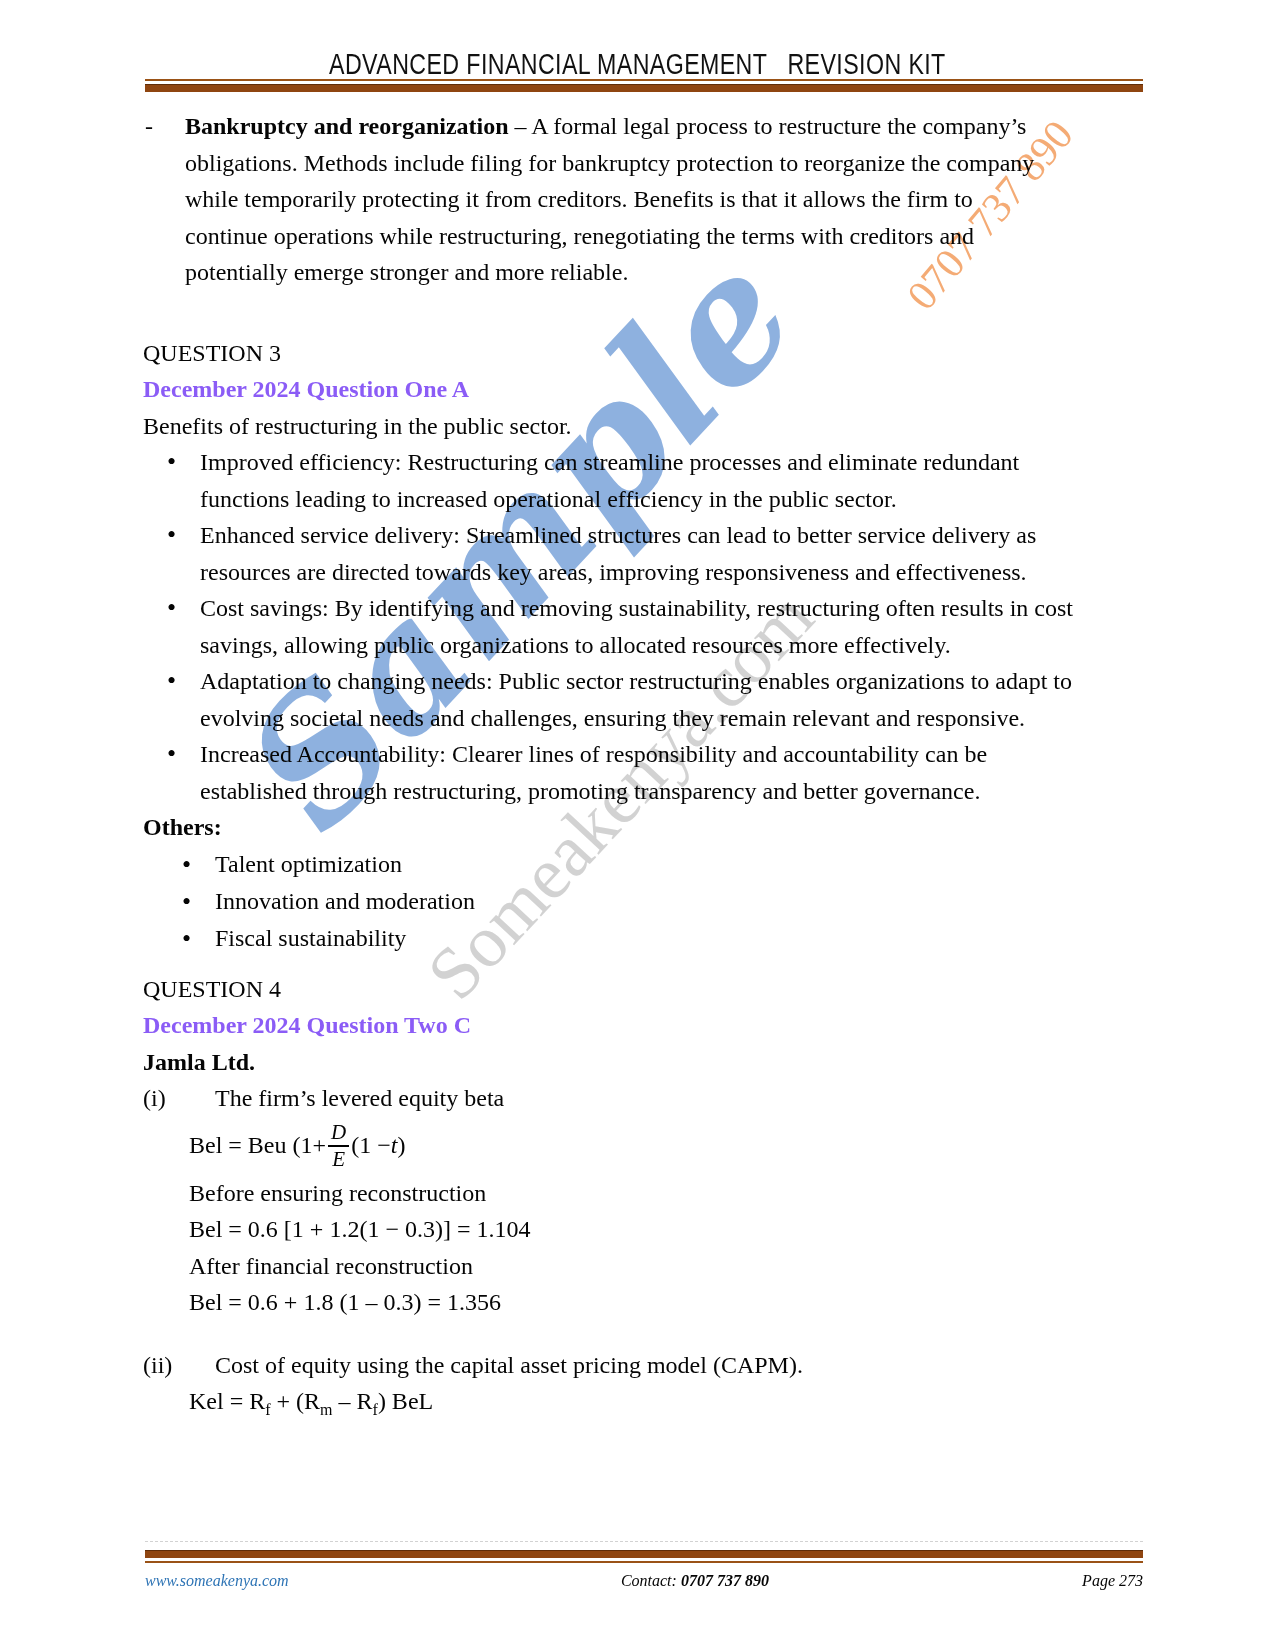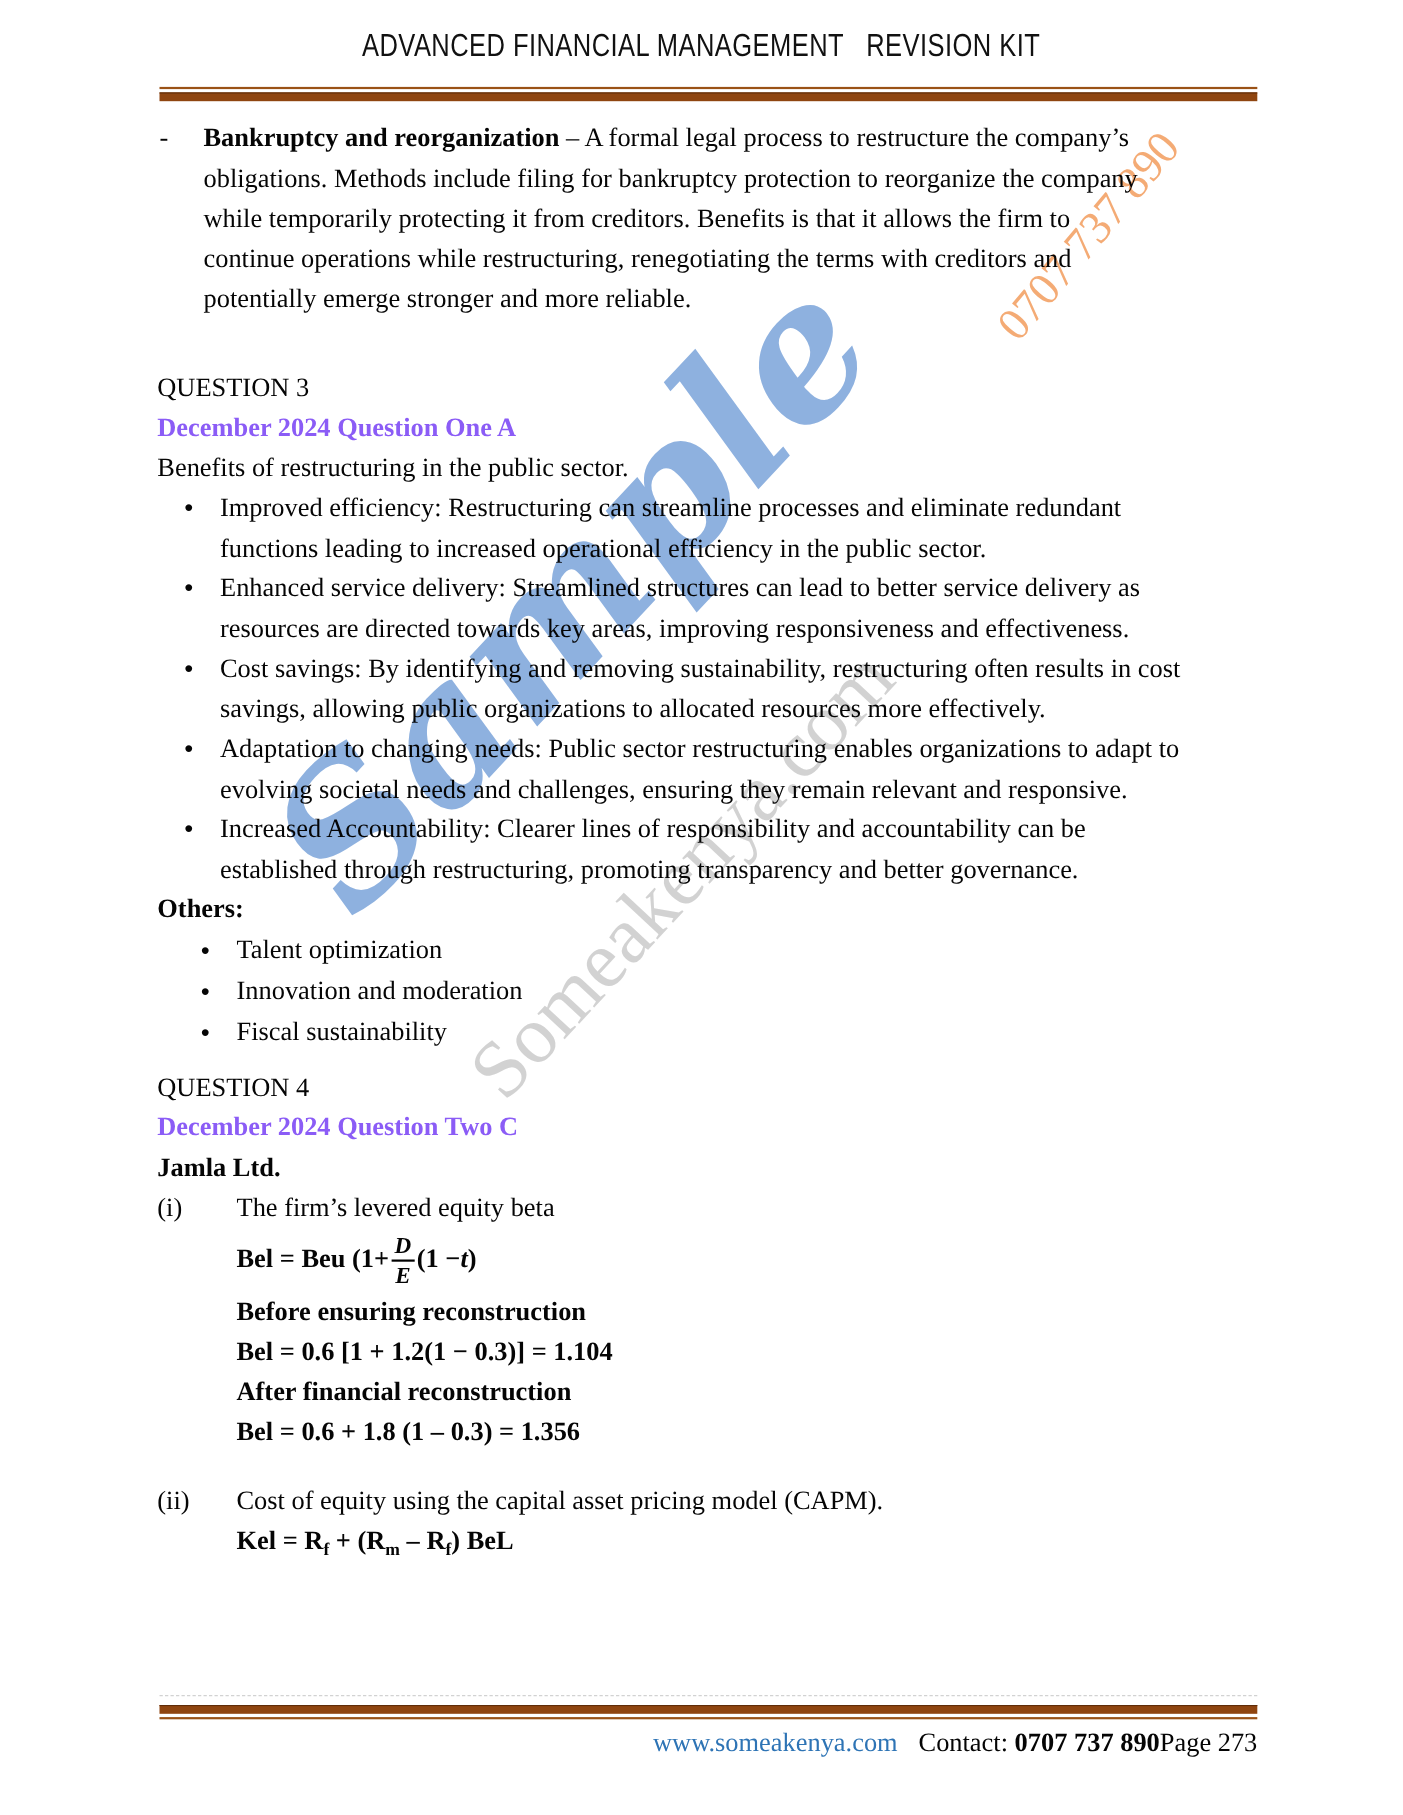--- a/index.html
+++ b/index.html
@@ -4,21 +4,21 @@
 <style>
   * { margin:0; padding:0; box-sizing:border-box; }
   html,body { background:#ffffff; }
   .page {
     position:relative; width:1275px; height:1650px; margin:0 auto;
     background:#ffffff; overflow:hidden;
     font-family:"Liberation Serif", serif; color:#050505;
   }
 
   
-  .page-header { position:absolute; top:26px; left:0; width:100%; text-align:center; z-index:3; }
+  .page-header { position:absolute; top:48px; left:0; width:100%; text-align:center; z-index:3; }
   .page-header .title {
     display:inline-block; font-family:"Liberation Sans", sans-serif;
     font-size:29px; font-weight:400; letter-spacing:0.5px; color:#111;
     transform:scaleX(0.80); transform-origin:center; white-space:pre;
   }
   .header-rule { position:absolute; top:79px; left:145px; width:998px; z-index:3; }
   .rule-thin  { height:2px; background:#9A5216; }
   .rule-gap   { height:3px; }
   .rule-bar   { height:8px; background:#8F4510; border-top:1px solid #5F2C08; }
 
@@ -75,38 +75,38 @@
   }
 
   .section-q4 { margin-top:14px; }
   .company { font-weight:bold; }
 
   .part { position:relative; }
   .part .pnum { position:absolute; left:0; top:0; }
   .part .pbody { margin-left:72px; }
   .part .pheading { font-weight:normal; }
 
-  .math-line { margin-left:72px;font-weight:bold; }
+  .math-line { margin-left:46px; }
   .formula-row { display:flex; align-items:center; height:58px; }
   .frac { display:inline-flex; flex-direction:column; align-items:center;
           vertical-align:middle; line-height:1; margin:0 2px; font-style:italic;
           font-size:21px; }
   .frac .ftop { padding:0 3px 2px 3px; border-bottom:2px solid #000; }
   .frac .fbot { padding-top:2px; }
   .ital { font-style:italic; }
   sub.fsub { font-size:16px; vertical-align:-6px; line-height:0; }
 
   .gap-before-ii { height:26px; }
 
   
   .page-footer { position:absolute; left:145px; top:1541px; width:998px; z-index:3; }
   .footer-dotted { border-top:1px dashed #d2d2d2; margin-bottom:8px; }
   .footer-row {
-    display:flex; justify-content:flex-end; align-items:baseline;
-    margin-top:9px; font-size:24px;
+    display:flex; justify-content:space-between; align-items:baseline;
+    margin-top:9px; font-size:16px;font-style:italic;
   }
   .footer-website { color:#2E74B5; text-decoration:none; }
   .footer-contact { white-space:pre;margin-left:19px; }
   .footer-contact .num { font-weight:bold; }
 </style>
 </head>
 <body>
 
 <div class="page">
 

